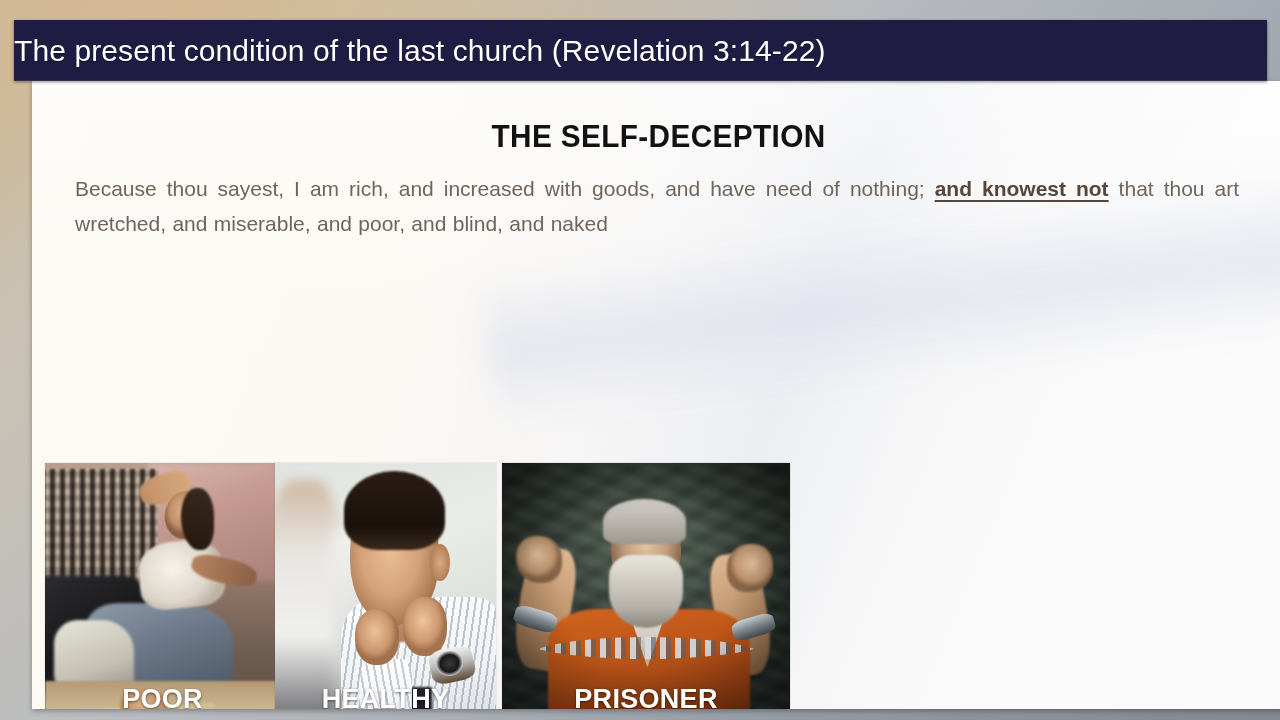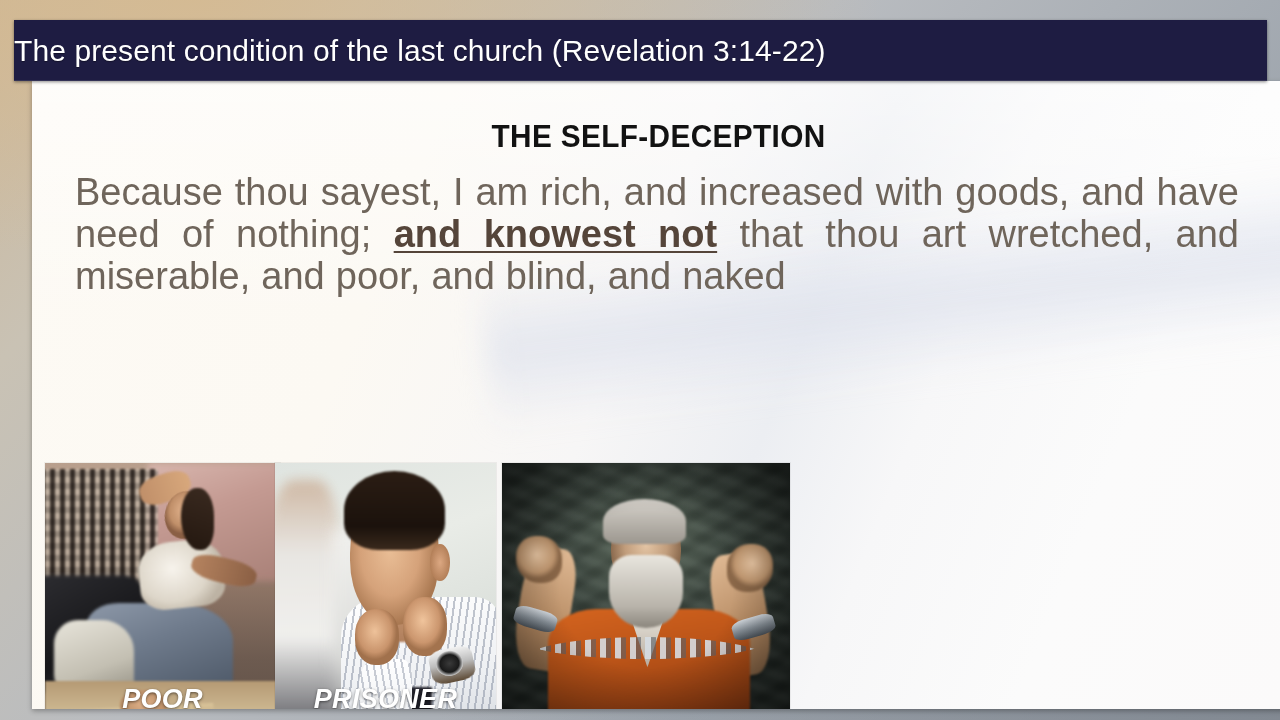--- a/index.html
+++ b/index.html
@@ -112,22 +112,22 @@
     color: #121212;
     letter-spacing: .4px;
     margin-top: 37px;
     font-stretch: condensed;
     transform: scaleX(.93);
   }
 
   
   #verse-paragraph {
     margin: 16px 46px 18px 43px;
-    font-size: 38px;
-    line-height: 42px;
+    font-size: 21px;
+    line-height: 35px;
     color: #6f655b;
     text-align: justify;
     font-weight: 400;
     font-stretch: condensed;
     word-spacing: .5px;
   }
   #verse-paragraph .hl {
     color: #55453a;
     font-weight: 700;
     text-decoration: underline;
@@ -184,21 +184,20 @@
     bottom: 28px;
     width: 100%;
     text-align: center;
     color: #ffffff;
     font-size: 27px;
     font-weight: 700;
     letter-spacing: .3px;
     font-stretch: condensed;
     text-shadow: 0 1px 3px rgba(0,0,0,.55);
     z-index: 6;
-    font-style: italic;
   }
   .photo[data-idx="0"] .photo-caption { text-align: center; }
   .photo[data-idx="1"] .photo-caption { text-align: center; }
   .photo[data-idx="2"] .photo-caption { text-align: center; }
 
   
   .p1-bg {
     position:absolute; inset:0;
     background:
       linear-gradient(180deg, #b9a08e 0%, #a8907f 22%, #8d7465 45%, #6d5b50 70%, #5a4c43 100%);
@@ -532,39 +531,40 @@
             <div class="p2-neck"></div>
             <div class="p2-head"></div>
             <div class="p2-hair"></div>
             <div class="p2-ear"></div>
             <div class="p2-forearm"></div>
             <div class="p2-fist-l"></div>
             <div class="p2-fist-r"></div>
             <div class="p2-watch"></div>
             <div class="p2-watchface"></div>
           </div>
-          <div class="photo-caption">PRISONER</div>
+          <div class="photo-caption">HEALTHY</div>
         </div>
 
         <div class="photo" data-idx="2">
           <div class="scene">
             <div class="p3-bg"></div>
             <div class="p3-stone"></div>
             <div class="p3-arm-l"></div>
             <div class="p3-arm-r"></div>
             <div class="p3-robe"></div>
             <div class="p3-robe-v"></div>
             <div class="p3-head"></div>
             <div class="p3-hair"></div>
             <div class="p3-beard"></div>
             <div class="p3-hand-l"></div>
             <div class="p3-hand-r"></div>
             <div class="p3-cuff-l"></div>
             <div class="p3-cuff-r"></div>
             <div class="p3-chain"></div>
             <div class="p3-vig"></div>
           </div>
+          <div class="photo-caption">PRISONER</div>
         </div>
 
       </div>
     </div>
   </div>
 </div>
 
 </body></html>

